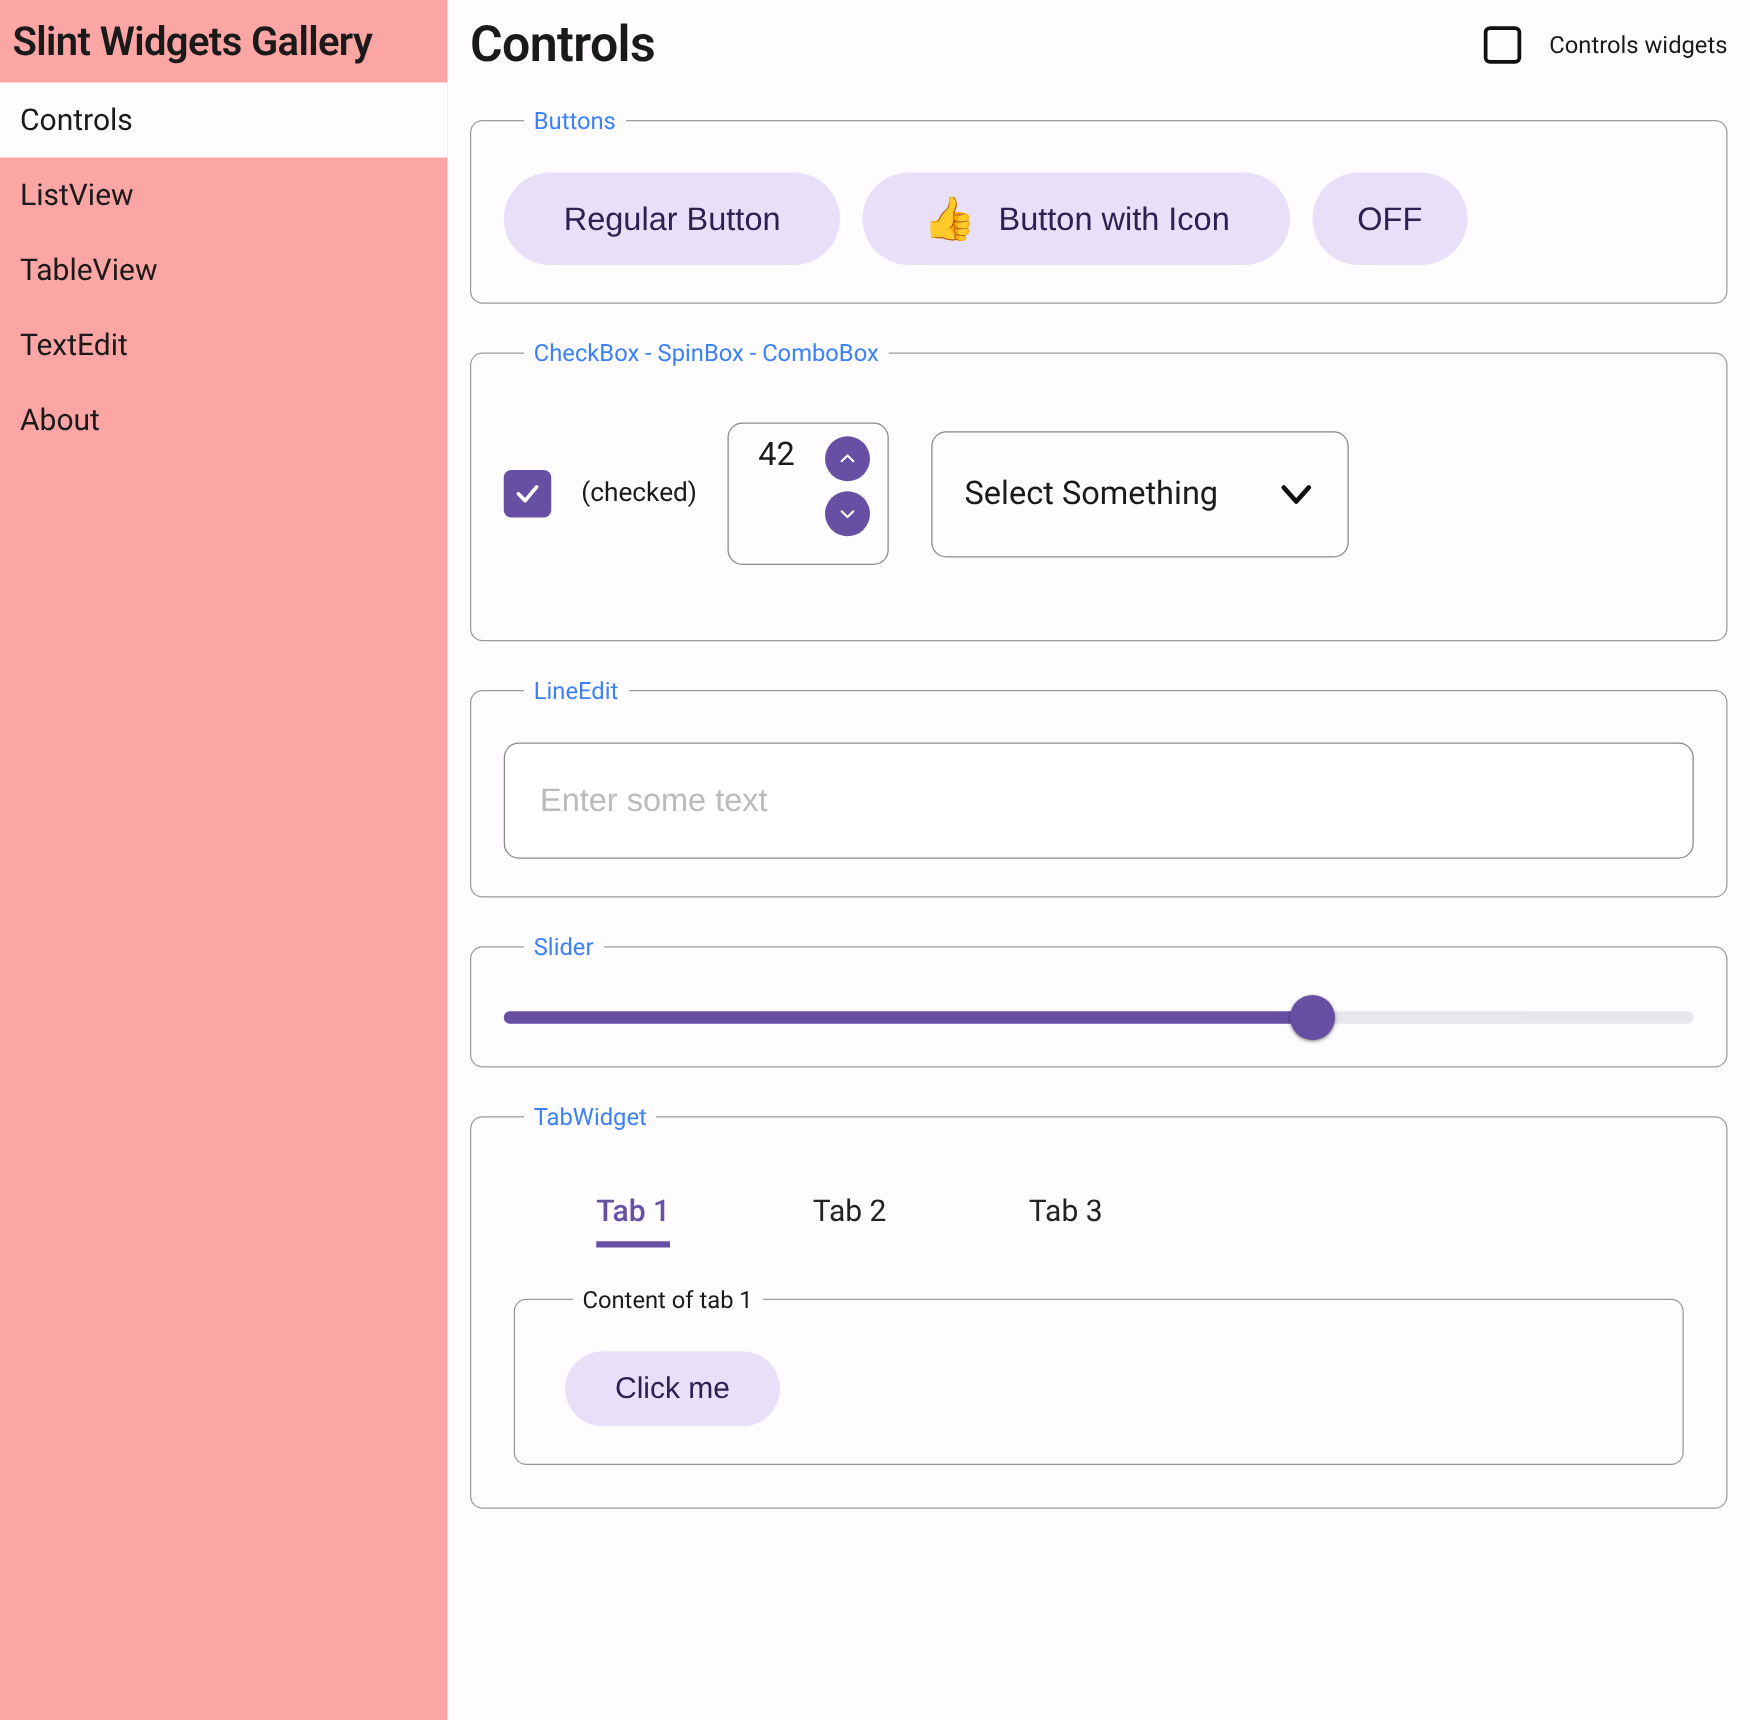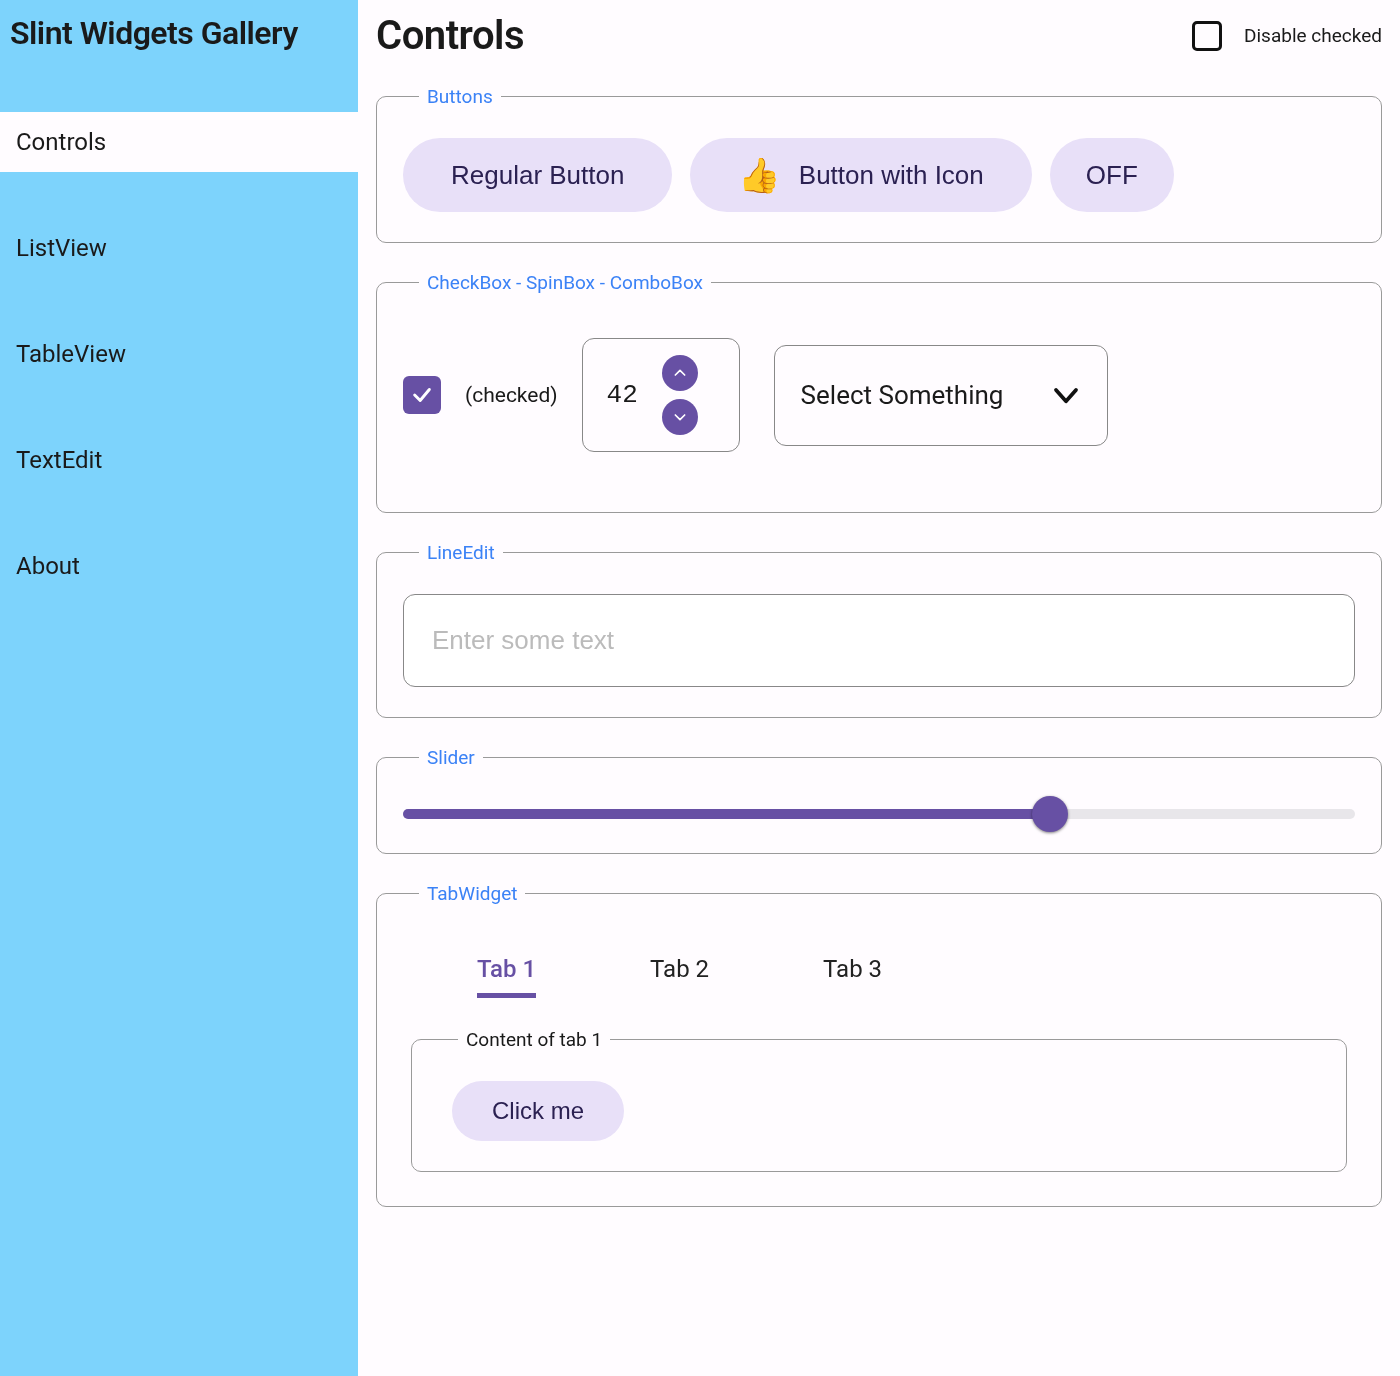--- a/index.html
+++ b/index.html
@@ -8,25 +8,24 @@
     font-family: -apple-system, BlinkMacSystemFont, "Segoe UI", Roboto, Arial, sans-serif;
     background:#fffcff;
     color:#1a1a1a;
     width:1400px;
     height:1376px;
     overflow:hidden;
     display:flex;
   }
   .sidebar {
     width:358px;
-    background:#7dd3fc;
+    background:#fca5a5;
     flex-shrink:0;
     display:flex;
     flex-direction:column;
-    gap:46px;
   }
   .sidebar-title {
     font-size:32px;
     font-weight:600;
     padding:14px 10px;
     letter-spacing:-0.5px;
   }
   .sidebar-item {
     font-size:24px;
     padding:16px 16px;
@@ -89,26 +88,24 @@
     background:#6750a4;
     border-radius:6px;
     display:flex; align-items:center; justify-content:center;
     cursor:pointer;
   }
   .check-label { font-size:21px;text-align:center; }
   .spinbox {
     border:1px solid #888;
     border-radius:12px;
     display:flex;
-    align-items:center;
     padding:10px 14px;
     gap:24px;
     height:114px;
-    width:158px;
-    font-family:Liberation Mono, monospace;
+    width:129px;
   }
   .spin-value { font-size:26px; padding-left:10px;}
   .spin-btns { display:flex; flex-direction:column; gap:8px; }
   .spin-btn {
     width:36px; height:36px;
     background:#6750a4;
     border-radius:50%;
     display:flex; align-items:center; justify-content:center;
     cursor:pointer;
   }
@@ -189,21 +186,21 @@
   <div class="sidebar-item"><span>TextEdit</span></div>
   <div class="sidebar-item"><span>About</span></div>
 </div>
 
 <div class="main">
 
   <div class="header-row">
     <div class="page-title">Controls</div>
     <div class="disable-group">
       <div class="big-checkbox"></div>
-      <div class="disable-label">Disable checked</div>
+      <div class="disable-label">Controls widgets</div>
     </div>
   </div>
 
   <fieldset class="group">
     <legend>Buttons</legend>
     <div class="button-row">
       <button class="pill-btn">
         <span>Regular Button</span>
       </button>
       <button class="pill-btn">

